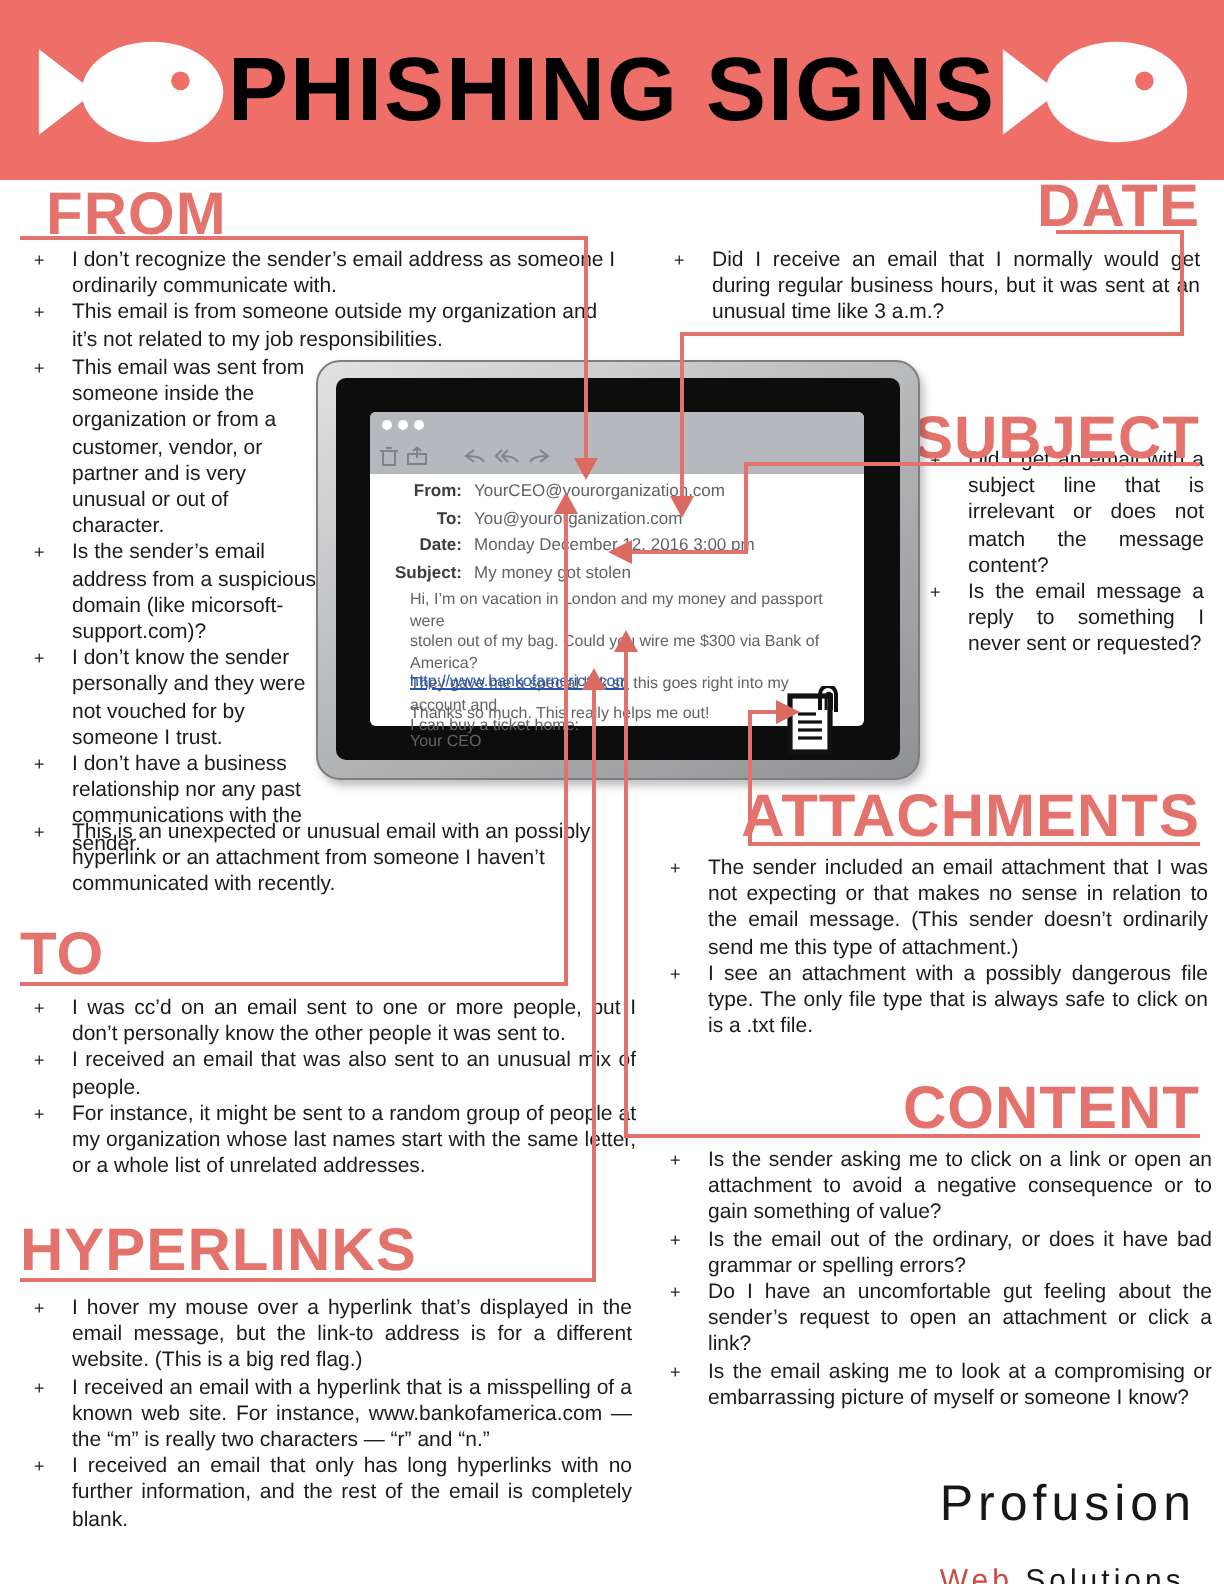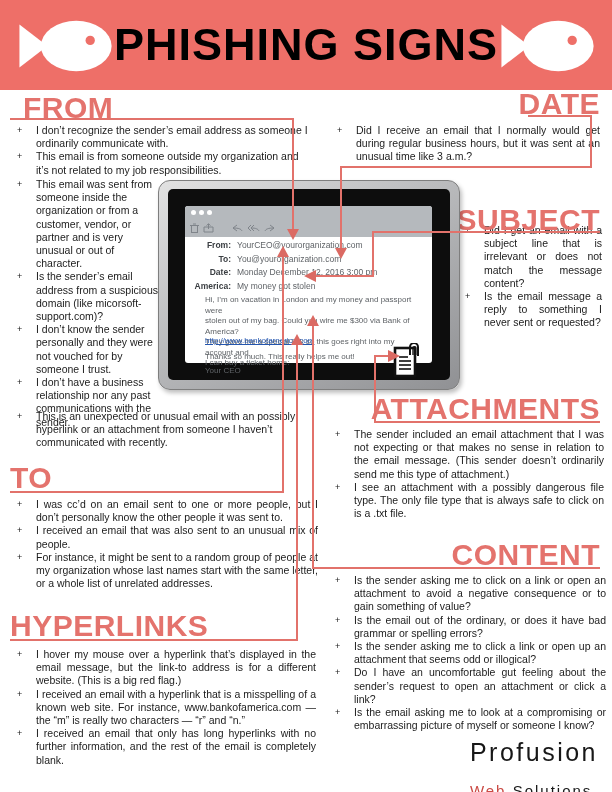--- a/index.html
+++ b/index.html
@@ -116,21 +116,20 @@
 <ul class="blist just" style="left:10px;top:498px;width:308px;">
 
 <li>I was cc’d on an email sent to one or more people, but I don’t personally know the other people it was sent to.</li>
     <li>I received an email that was also sent to an unusual mix of people.</li>
     <li>For instance, it might be sent to a random group of people at my organization whose last names start with the same letter, or a whole list of unrelated addresses.</li>
   </ul>
 <ul class="blist just" style="left:328px;top:574px;width:278px;">
 
 <li>Is the sender asking me to click on a link or open an attachment to avoid a negative consequence or to gain something of value?</li>
     <li>Is the email out of the ordinary, or does it have bad grammar or spelling errors?</li>
-    <li>Is the sender asking me to click a link or open up an attachment that seems odd or illogical?</li>
     <li>Do I have an uncomfortable gut feeling about the sender’s request to open an attachment or click a link?</li>
     <li>Is the email asking me to look at a compromising or embarrassing picture of myself or someone I know?</li>
   </ul>
 <ul class="blist just" style="left:10px;top:648px;width:306px;">
 
 <li>I hover my mouse over a hyperlink that’s displayed in the email message, but the link-to address is for a different website. (This is a big red flag.)</li>
     <li>I received an email with a hyperlink that is a misspelling of a known web site. For instance, www.bankofamerica.com — the “m” is really two characters — “r” and “n.”</li>
     <li>I received an email that only has long hyperlinks with no further information, and the rest of the email is completely blank.</li>
   </ul>
 
@@ -176,21 +175,21 @@
             <span class="mlabel">To:</span>
             <span class="mvalue">You@yourorganization.com</span>
           </div>
 
           <div class="mrow">
             <span class="mlabel">Date:</span>
             <span class="mvalue">Monday December 12, 2016 3:00 pm</span>
           </div>
 
           <div class="mrow">
-            <span class="mlabel">America:</span>
+            <span class="mlabel">Subject:</span>
             <span class="mvalue">My money got stolen</span>
           </div>
         </div>
       <div class="mailbody">
 
       <div>Hi, I’m on vacation in London and my money and passport were</div>
           <div>stolen out of my bag. Could you wire me $300 via Bank of America?</div>
           <div>They gave me a special link so this goes right into my account and</div>
           <div>I can buy a ticket home:</div>
         </div>

